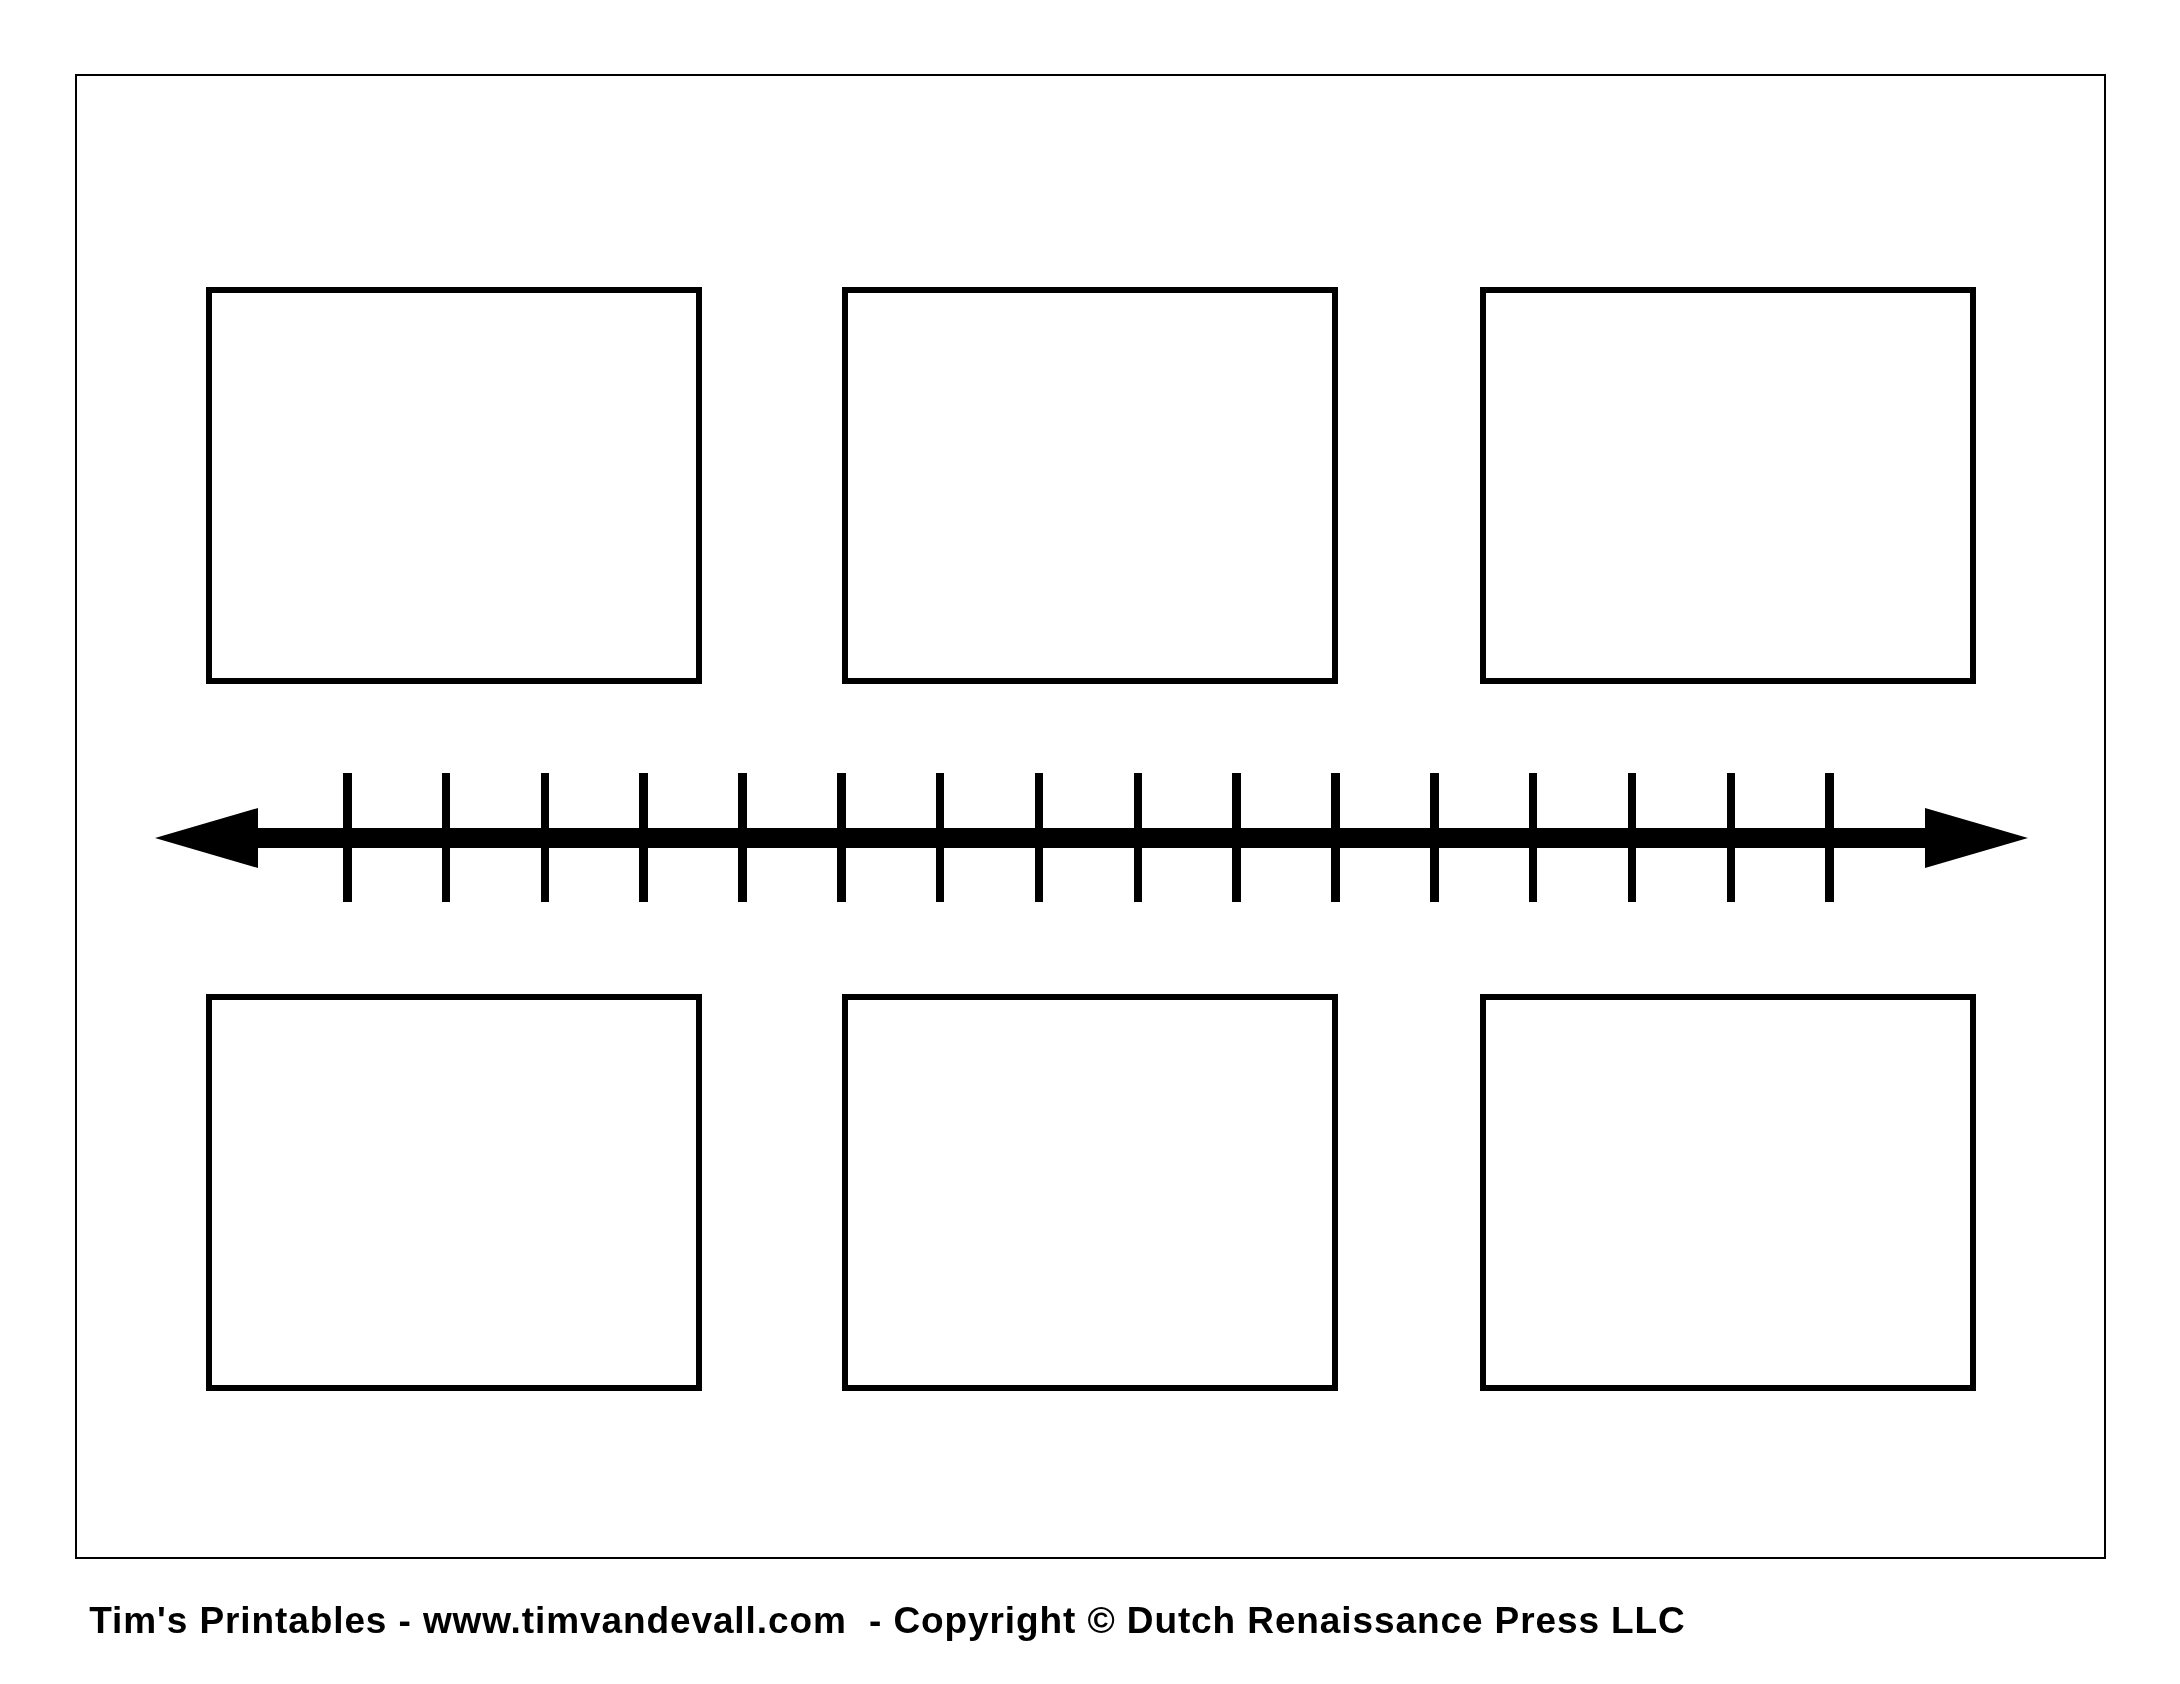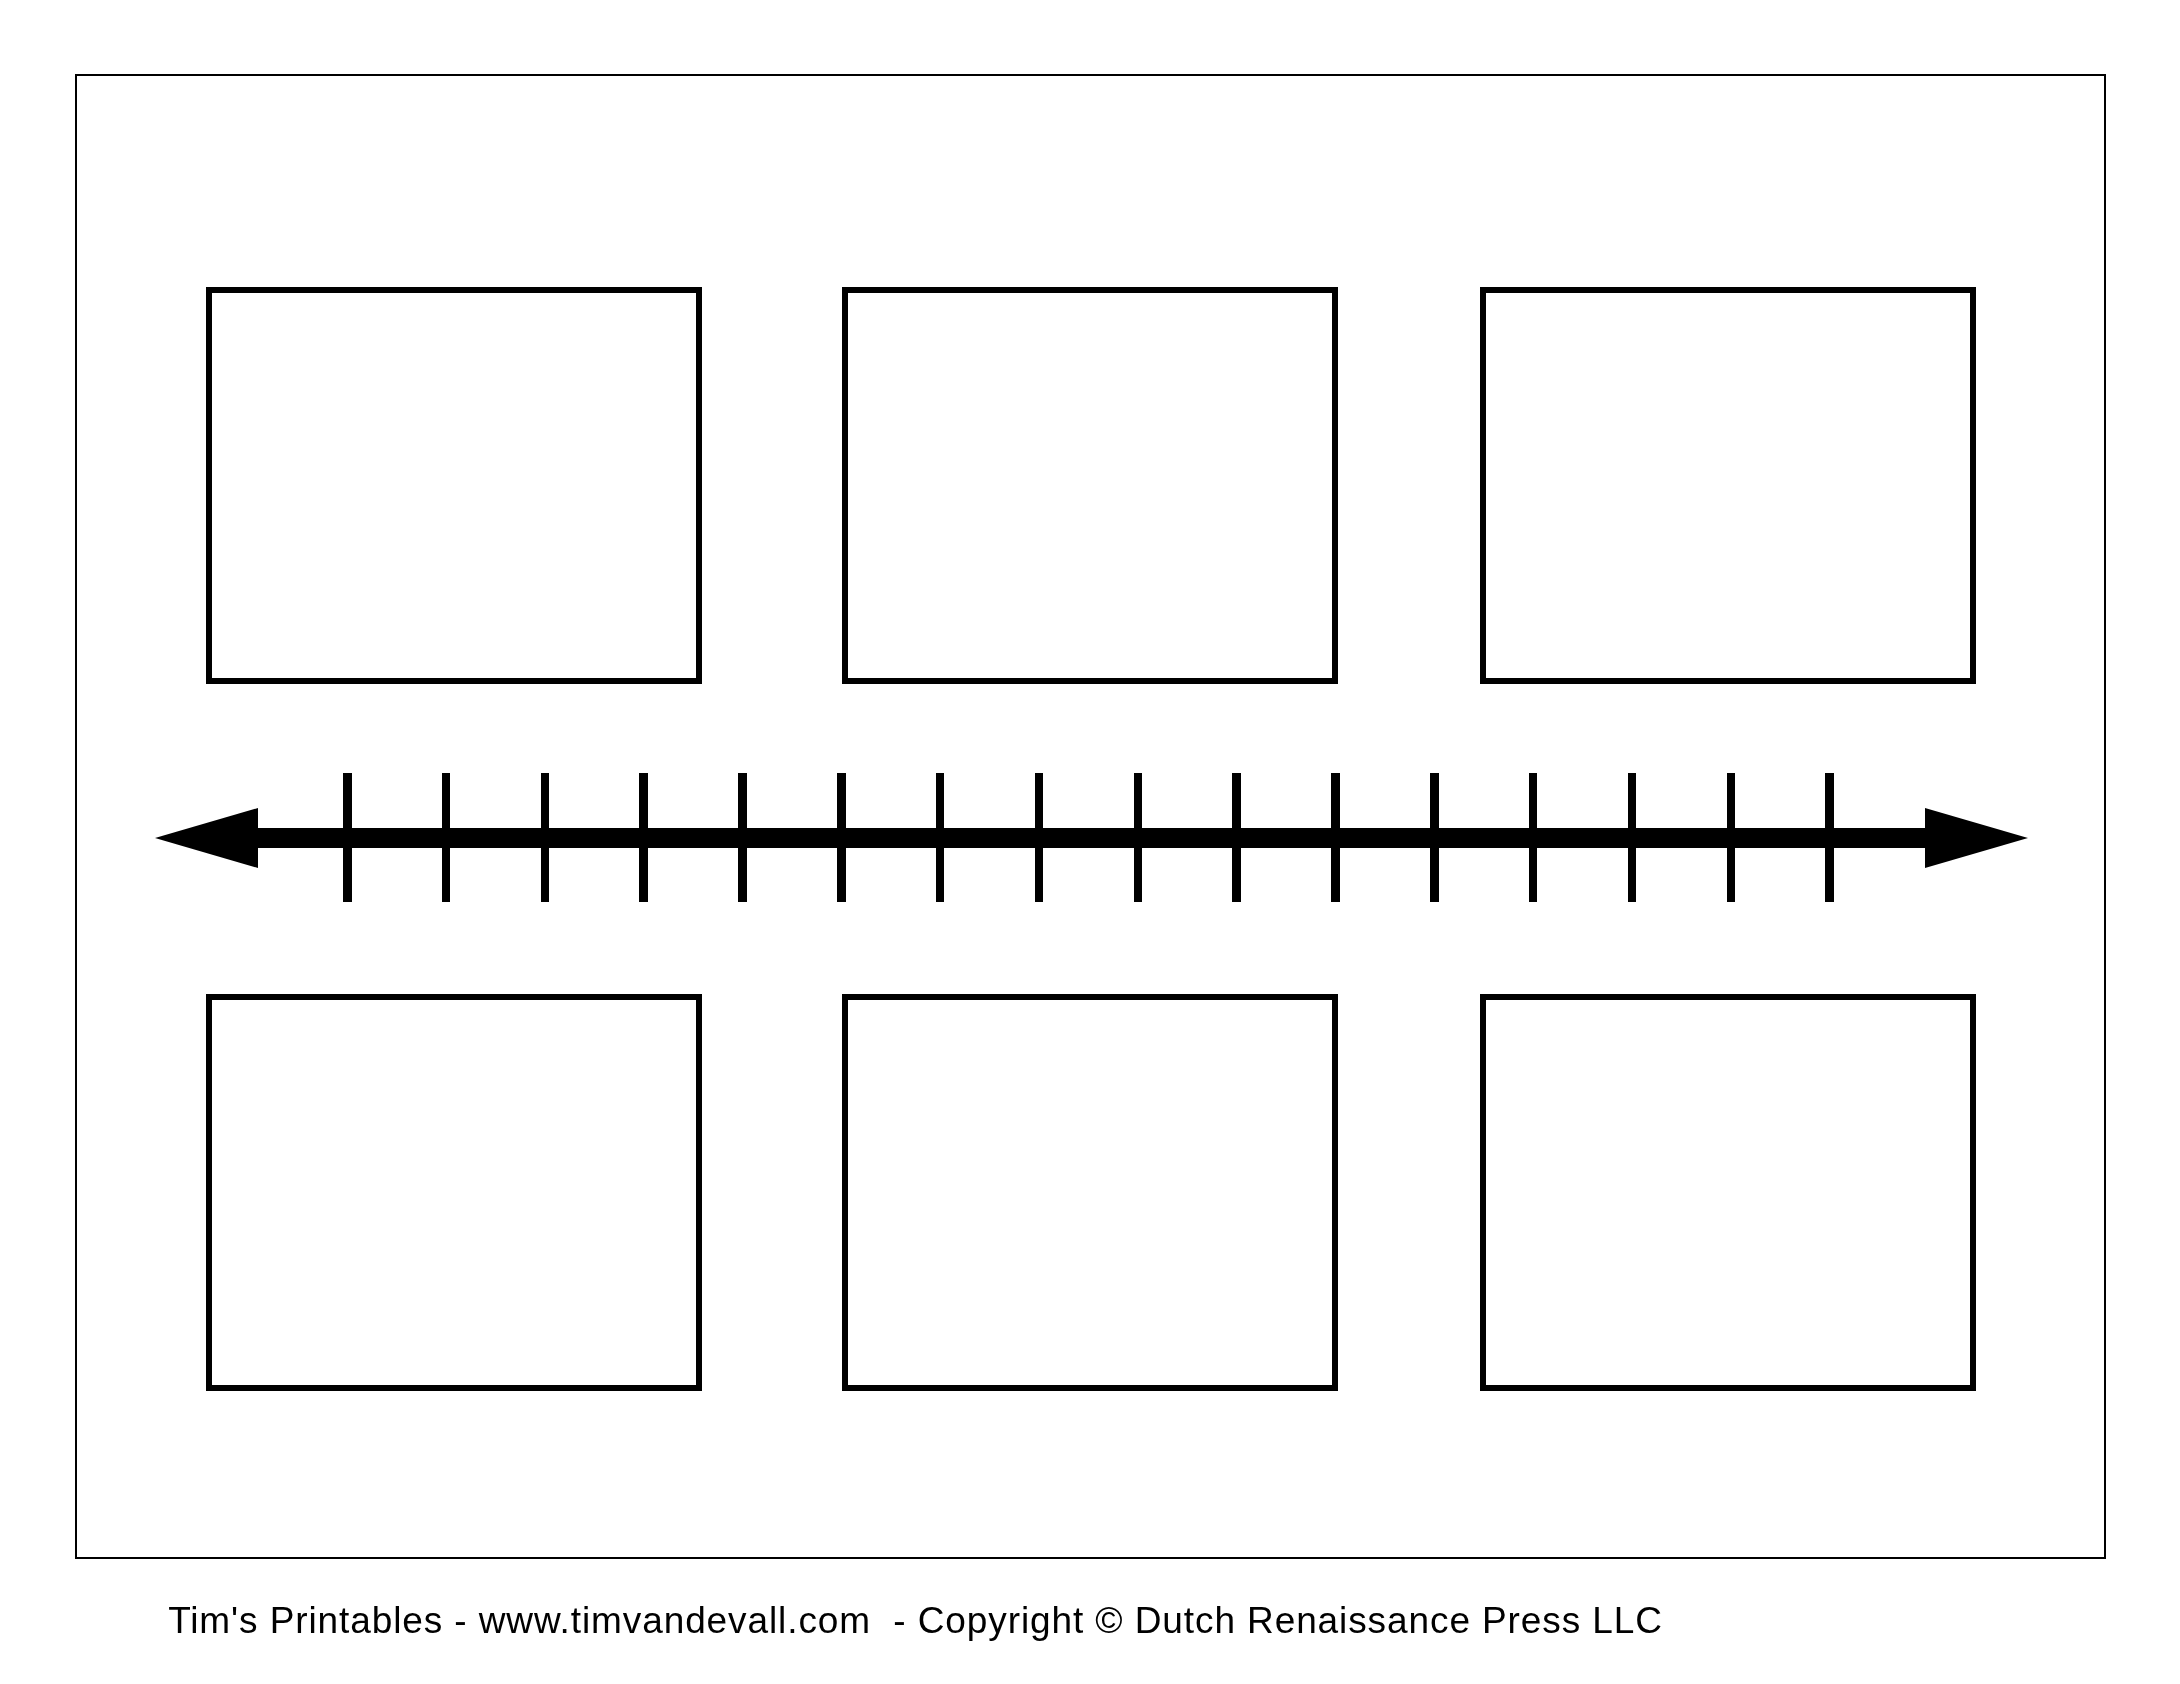--- a/index.html
+++ b/index.html
@@ -83,25 +83,24 @@
   }
 
   
   .footer {
     position: absolute;
     left: 0;
     top: 1600px;
     width: 1775px;
     text-align: center;
     font-size: 37px;
-    font-weight: 400;
+    font-weight: 700;
     letter-spacing: 0.9px;
     color: var(--ink, #000000);
     white-space: pre-wrap;
-    padding-left: 28px;
   }
 </style>
 </head>
 <body>
 
 <div class="sheet">
 
   <div class="frame"></div>
 
   <div class="event-box row-top col-1"></div>

